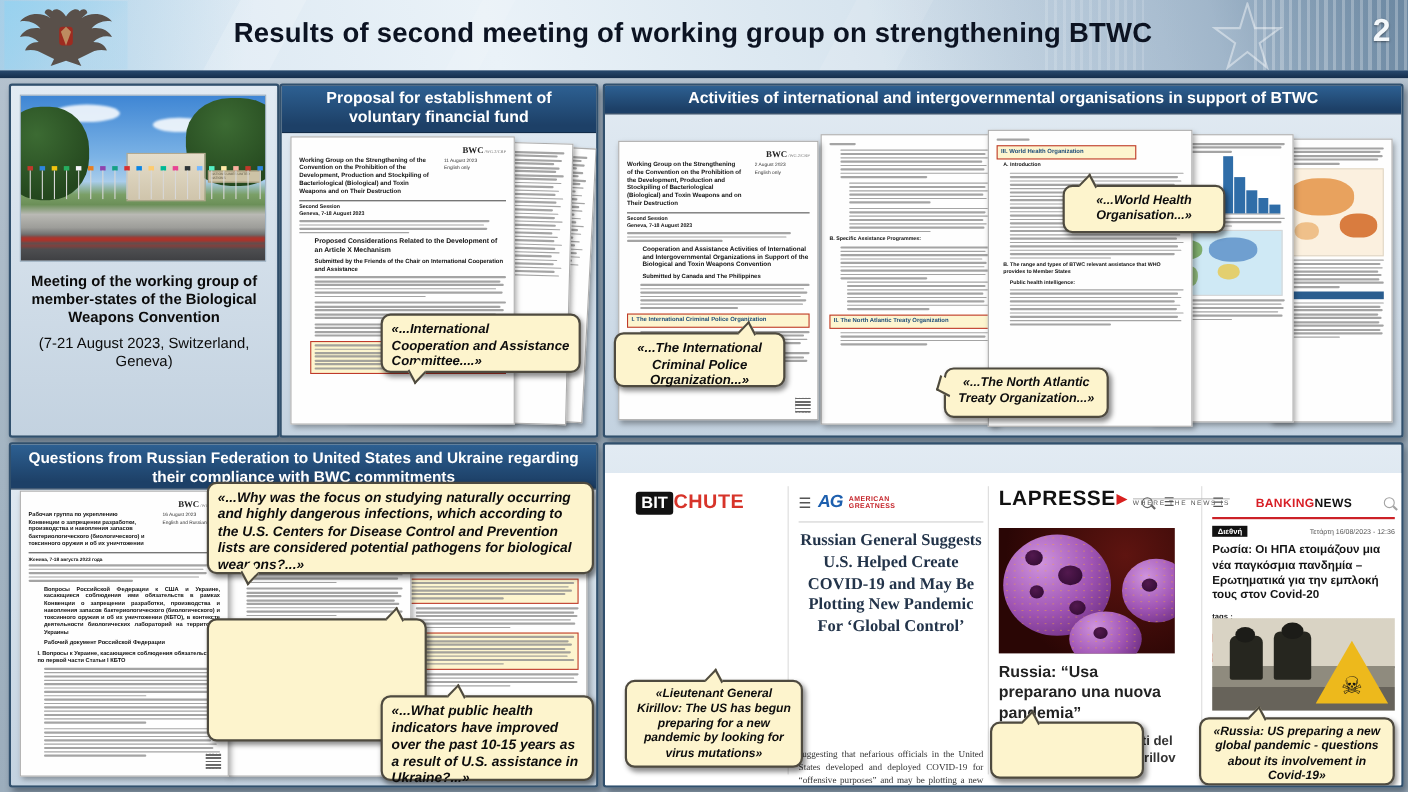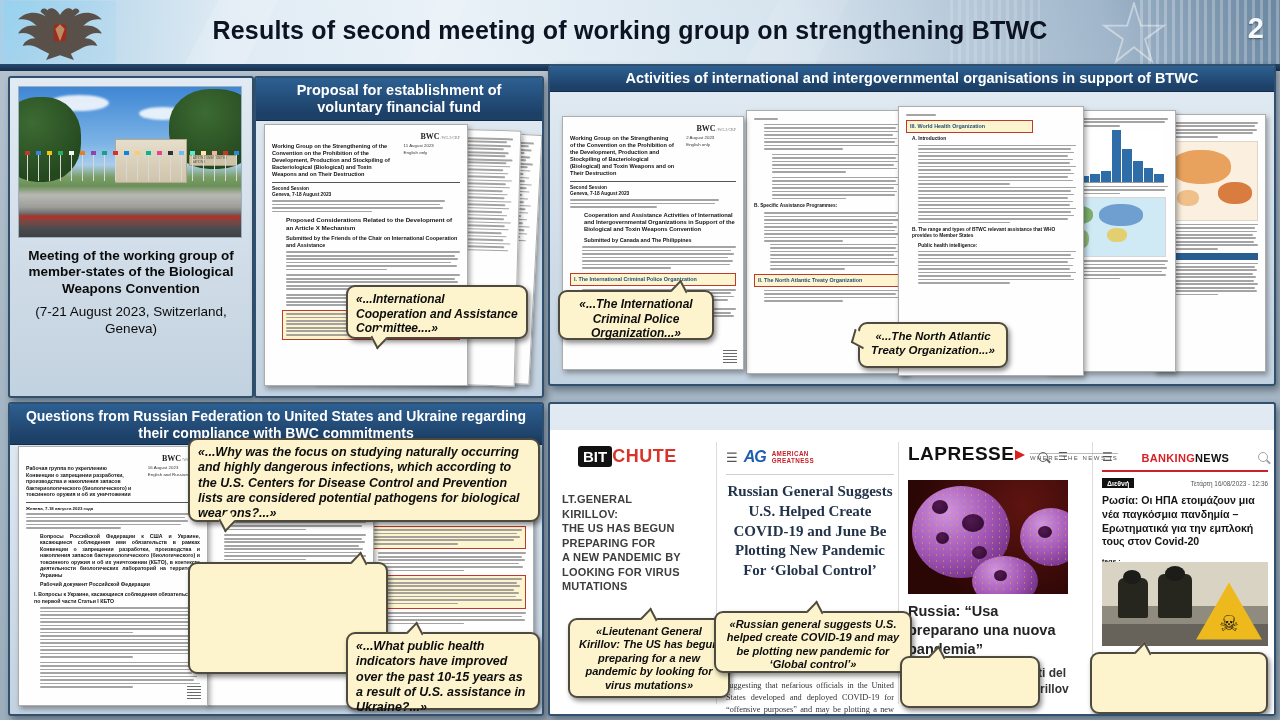--- a/index.html
+++ b/index.html
@@ -301,21 +301,21 @@
           </div>
       </div>
     </div>
 
     <div class="callout" style="left:90px;top:207px;width:182px;height:54px;font-size:12px;text-align:left;">
       <span>«...International Cooperation and Assistance Committee....»</span>
       <div class="tail b" style="left:24px;"></div>
     </div>
   </div>
 
-  <div class="panel" style="left:548px;top:64px;width:724px;height:318px;">
+  <div class="panel" style="left:548px;top:76px;width:724px;height:318px;">
     <div class="ptitle" style="font-size:14.5px;">Activities of international and intergovernmental organisations in support of BTWC</div>
 
     <div class="page" style="left:604px;top:48px;width:112px;height:258px;z-index:1;">
       <div>
           <div class="fl" style="width: 100%;"></div>
           <div class="fl" style="width: 97%;"></div>
           <div class="fl" style="width: 99%;"></div>
           <div class="fl" style="width: 95%;"></div>
           <div class="fl" style="width: 58%;"></div>
         </div>
@@ -543,20 +543,24 @@
         </div>
       <div class="flsec" style="margin-left:12px;">
           <div class="fl" style="width: 100%;"></div>
           <div class="fl" style="width: 97%;"></div>
           <div class="fl" style="width: 99%;"></div>
           <div class="fl" style="width: 58%;"></div>
         </div>
       <div class="qr"></div>
     </div>
 
+    <div class="callout" style="left:416px;top:90px;width:148px;height:44px;font-size:11.5px;text-align:center;">
+      <span>«...World Health Organisation...»</span>
+      <div class="tail t" style="left:14px;"></div>
+    </div>
     <div class="callout" style="left:8px;top:224px;width:156px;height:50px;font-size:12px;text-align:center;">
       <span>«...The International Criminal Police Organization...»</span>
       <div class="tail t" style="left:112px;"></div>
     </div>
     <div class="callout" style="left:308px;top:256px;width:150px;height:46px;font-size:11.5px;text-align:center;">
       <span>«...The North Atlantic Treaty Organization...»</span>
       <div class="tail l" style="top:8px;"></div>
     </div>
   </div>
 
@@ -743,46 +747,35 @@
 
   <div class="panel" style="left:548px;top:402px;width:724px;height:310px;">
     <div id="media-body">
       <div class="vdiv" style="left:166px;"></div>
       <div class="vdiv" style="left:348px;"></div>
       <div class="vdiv" style="left:542px;"></div>
 
       <div style="position:absolute;left:28px;top:16px;">
         <span class="bc-logo-bit">BIT</span><span class="bc-logo-chute">CHUTE</span>
       </div>
-      <div class="bc-head" style="position:absolute;left:12px;top:62px;width:152px;">LT.GENERAL
-KIRILLOV:
-THE US HAS BEGUN
-PREPARING  FOR
-A NEW  PANDEMIC  BY
-LOOKING  FOR  VIRUS
-MUTATIONS</div>
       <div class="callout" style="left:18px;top:188px;width:162px;height:80px;font-size:11px;text-align:center;">
         <span>«Lieutenant General Kirillov: The US has begun preparing for a new pandemic by looking for virus mutations»</span>
         <div class="tail t" style="left:72px;"></div>
       </div>
 
       <div style="position:absolute;left:176px;top:18px;display:flex;align-items:center;gap:6px;">
         <span class="burger">☰</span>
         <span class="ag-logo">AG</span>
         <span>
           <div class="ag-word">AMERICAN</div>
           <div class="ag-word">GREATNESS</div>
         </span>
       </div>
       <div style="position:absolute;left:176px;top:44px;width:168px;height:1px;background:#cfcfcf;"></div>
-      <div class="ag-head" style="position:absolute;left:176px;top:52px;width:168px;">Russian General Suggests U.S. Helped Create COVID-19 and June Be Plotting New Pandemic For ‘Global Control’</div>
-      <div class="callout" style="left:164px;top:181px;width:198px;height:62px;font-size:11px;text-align:center;">
-        <span>«Russian general suggests U.S. helped create COVID-19 and may be plotting new pandemic for ‘Global control’»</span>
-        <div class="tail t" style="left:92px;"></div>
-      </div>
+      <div class="ag-head" style="position:absolute;left:176px;top:52px;width:168px;">Russian General Suggests U.S. Helped Create COVID-19 and May Be Plotting New Pandemic For ‘Global Control’</div>
       <div class="ag-body" style="position:absolute;left:176px;top:250px;width:168px;">suggesting that nefarious officials in the United States developed and deployed COVID-19 for “offensive purposes” and may be plotting a new pandemic.</div>
 
       <div style="position:absolute;left:358px;top:14px;">
         <span class="lp-logo">LAPRESSE</span><span class="lp-arrow"></span>
         <div class="lp-tag">WHERE THE NEWS IS</div>
       </div>
       <div style="position:absolute;left:488px;top:20px;display:flex;gap:10px;align-items:center;">
         <span class="mag"></span>
         <span class="burger" style="font-size:11px;">☰</span>
       </div>
@@ -829,18 +822,19 @@
       <div id="bn-img" style="left:552px;top:132px;width:166px;height:84px;">
         <div class="figd" style="left:16px;top:16px;width:30px;height:40px;"></div>
         <div class="fighead" style="left:21px;top:8px;width:18px;height:14px;"></div>
         <div class="figd" style="left:56px;top:12px;width:34px;height:44px;"></div>
         <div class="fighead" style="left:63px;top:4px;width:20px;height:15px;"></div>
         <div class="warntri" style="right:4px;bottom:4px;">
             <span>☠</span>
           </div>
       </div>
       <div class="callout" style="left:540px;top:222px;width:178px;height:62px;font-size:11px;text-align:center;">
+        <span>«Russia: US preparing a new global pandemic - questions about its involvement in Covid-19»</span>
         <div class="tail t" style="left:44px;"></div>
       </div>
     </div>
   </div>
 
 </div>
 
 </body></html>

